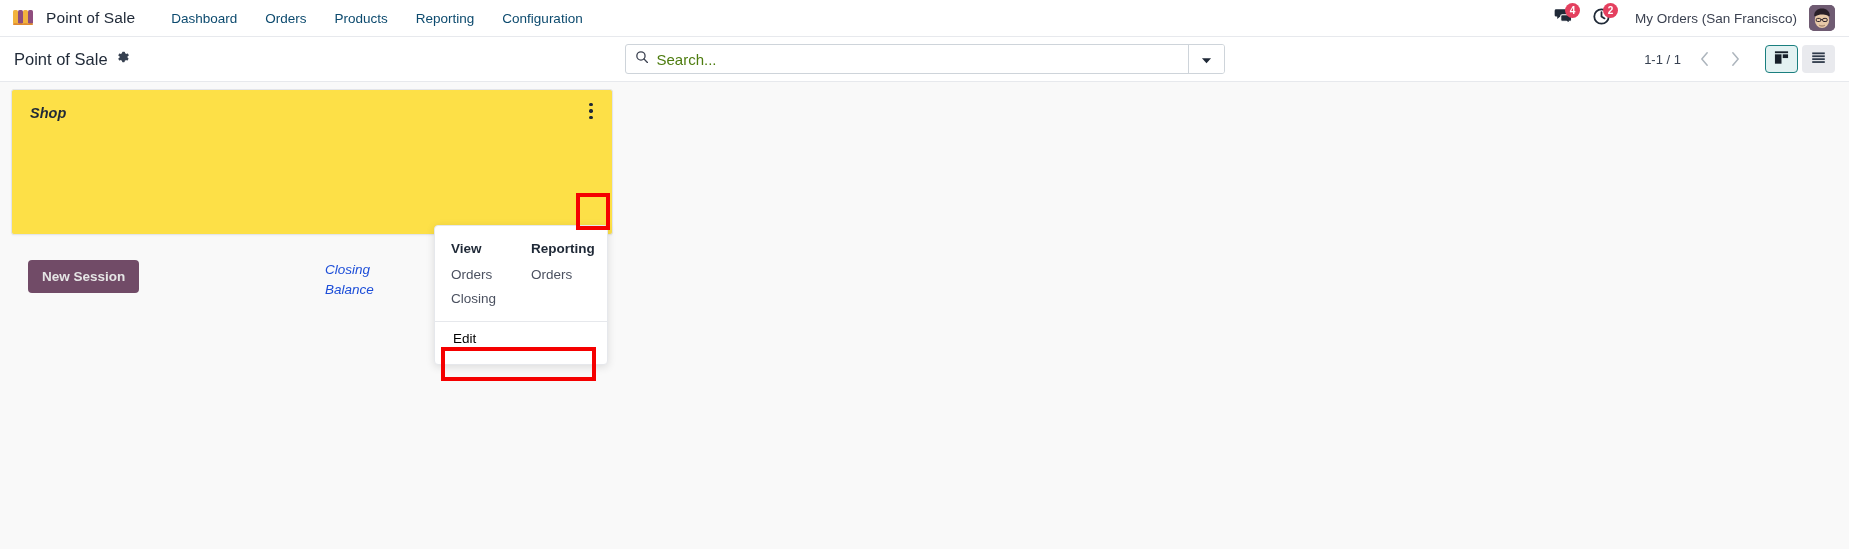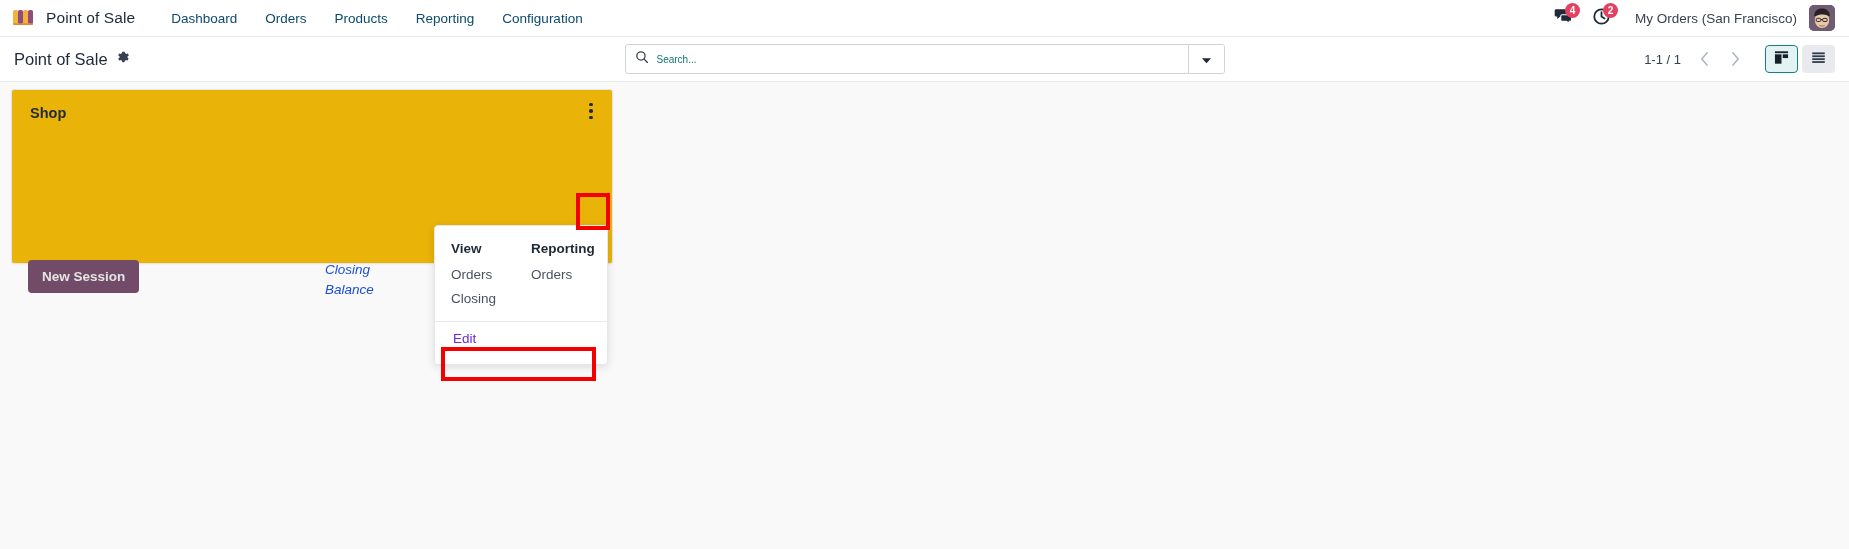--- a/index.html
+++ b/index.html
@@ -176,22 +176,22 @@
   .search-main {
     flex: 1 1 auto;
     display: flex;
     align-items: center;
     gap: 8px;
     padding: 0 9px;
     cursor: text;
   }
 
   .search-placeholder {
-    font-size: 10px;
-    color: #0f766e;
+    font-size: 15px;
+    color: #4d7c0f;
   }
 
   .search-toggle {
     width: 36px;
     border-left: 1px solid #ced4da;
     display: flex;
     align-items: center;
     justify-content: center;
     cursor: pointer;
     background: #ffffff;
@@ -258,25 +258,26 @@
     height: calc(549px - 37px - 46px);
     background: #f9f9f9;
     padding: 11px;
   }
 
   .kanban-card {
     position: absolute;
     left: 11px;
     top: 7px;
     width: 602px;
-    height: 175px;
-    background: #eab308;
+    height: 146px;
+    background: #fde047;
     border: 1px solid #e3e5ea;
     border-radius: 3px;
     box-shadow: 0 1px 2px rgba(0,0,0,0.03);
+    font-style: italic;
   }
 
   .card-title {
     position: absolute;
     left: 18px;
     top: 15px;
     font-size: 14.5px;
     font-weight: bold;
     color: #1f2937;
   }
@@ -376,21 +377,21 @@
   }
 
   .dd-divider {
     height: 1px;
     background: #e6e8ec;
     margin: 4px 0 0 0;
   }
 
   .dd-edit {
     font-size: 13.5px;
-    color: #6d28d9;
+    color: #000000;
     padding: 9px 0 9px 18px;
     cursor: pointer;
   }
 
   
   .annot {
     position: absolute;
     border: 4px solid #f50000;
     pointer-events: none;
     z-index: 40;

